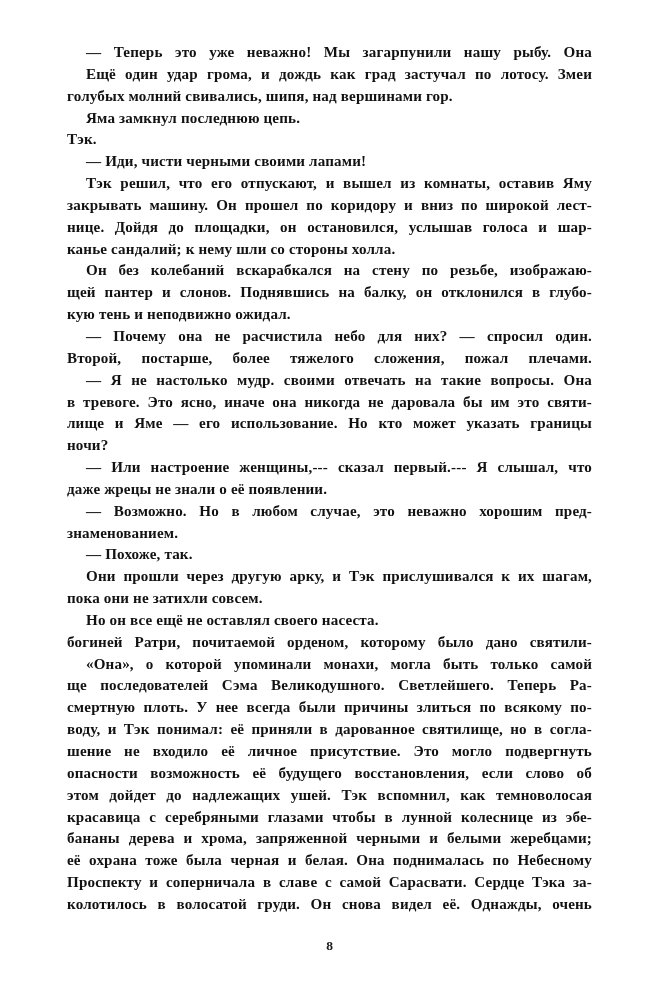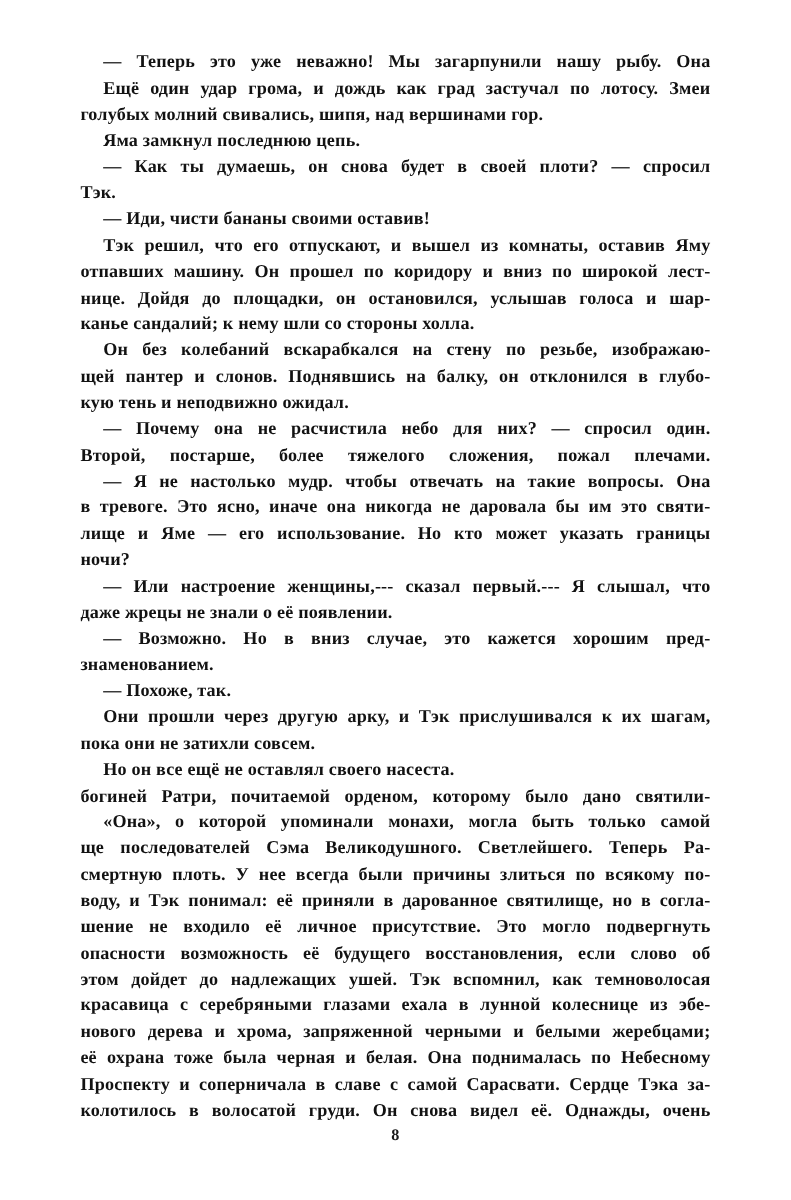--- a/index.html
+++ b/index.html
@@ -71,54 +71,53 @@
 </head>
 <body>
 
 <div class="page">
 
   <div class="text-block">
       <span class="line just indent">— Теперь это уже неважно! Мы загарпунили нашу рыбу. Она</span>
       <span class="line just indent">Ещё один удар грома, и дождь как град застучал по лотосу. Змеи</span>
       <span class="line">голубых молний свивались, шипя, над вершинами гор.</span>
       <span class="line indent">Яма замкнул последнюю цепь.</span>
-      <span class="line just indent">— Как ты думаешь, он снова будет в своей плоти? — спросил</span>
       <span class="line">Тэк.</span>
-      <span class="line indent">— Иди, чисти бананы своими оставив!</span>
+      <span class="line indent">— Иди, чисти черными своими лапами!</span>
       <span class="line just indent">Тэк решил, что его отпускают, и вышел из комнаты, оставив Яму</span>
-      <span class="line just">отпавших машину. Он прошел по коридору и вниз по широкой лест-</span>
+      <span class="line just">закрывать машину. Он прошел по коридору и вниз по широкой лест-</span>
       <span class="line just">нице. Дойдя до площадки, он остановился, услышав голоса и шар-</span>
       <span class="line">канье сандалий; к нему шли со стороны холла.</span>
       <span class="line just indent">Он без колебаний вскарабкался на стену по резьбе, изображаю-</span>
       <span class="line just">щей пантер и слонов. Поднявшись на балку, он отклонился в глубо-</span>
       <span class="line">кую тень и неподвижно ожидал.</span>
       <span class="line just indent">— Почему она не расчистила небо для них? — спросил один.</span>
       <span class="line just">Второй, постарше, более тяжелого сложения, пожал плечами.</span>
-      <span class="line just indent">— Я не настолько мудр. чтобы отвечать на такие вопросы. Она</span>
+      <span class="line just indent">— Я не настолько мудр. своими отвечать на такие вопросы. Она</span>
       <span class="line just">в тревоге. Это ясно, иначе она никогда не даровала бы им это святи-</span>
       <span class="line just">лище и Яме — его использование. Но кто может указать границы</span>
       <span class="line">ночи?</span>
       <span class="line just indent">— Или настроение женщины,--- сказал первый.--- Я слышал, что</span>
       <span class="line">даже жрецы не знали о её появлении.</span>
-      <span class="line just indent">— Возможно. Но в вниз случае, это кажется хорошим пред-</span>
+      <span class="line just indent">— Возможно. Но в любом случае, это неважно хорошим пред-</span>
       <span class="line">знаменованием.</span>
       <span class="line indent">— Похоже, так.</span>
       <span class="line just indent">Они прошли через другую арку, и Тэк прислушивался к их шагам,</span>
       <span class="line">пока они не затихли совсем.</span>
       <span class="line indent">Но он все ещё не оставлял своего насеста.</span>
       <span class="line just">богиней Ратри, почитаемой орденом, которому было дано святили-</span>
       <span class="line just indent">«Она», о которой упоминали монахи, могла быть только самой</span>
       <span class="line just">ще последователей Сэма Великодушного. Светлейшего. Теперь Ра-</span>
       <span class="line just">смертную плоть. У нее всегда были причины злиться по всякому по-</span>
       <span class="line just">воду, и Тэк понимал: её приняли в дарованное святилище, но в согла-</span>
       <span class="line just">шение не входило её личное присутствие. Это могло подвергнуть</span>
       <span class="line just">опасности возможность её будущего восстановления, если слово об</span>
       <span class="line just">этом дойдет до надлежащих ушей. Тэк вспомнил, как темноволосая</span>
-      <span class="line just">красавица с серебряными глазами ехала в лунной колеснице из эбе-</span>
-      <span class="line just">нового дерева и хрома, запряженной черными и белыми жеребцами;</span>
+      <span class="line just">красавица с серебряными глазами чтобы в лунной колеснице из эбе-</span>
+      <span class="line just">бананы дерева и хрома, запряженной черными и белыми жеребцами;</span>
       <span class="line just">её охрана тоже была черная и белая. Она поднималась по Небесному</span>
       <span class="line just">Проспекту и соперничала в славе с самой Сарасвати. Сердце Тэка за-</span>
       <span class="line just">колотилось в волосатой груди. Он снова видел её. Однажды, очень</span>
     </div>
 
   <div class="folio">8</div>
 
 </div>
 
 </body></html>

